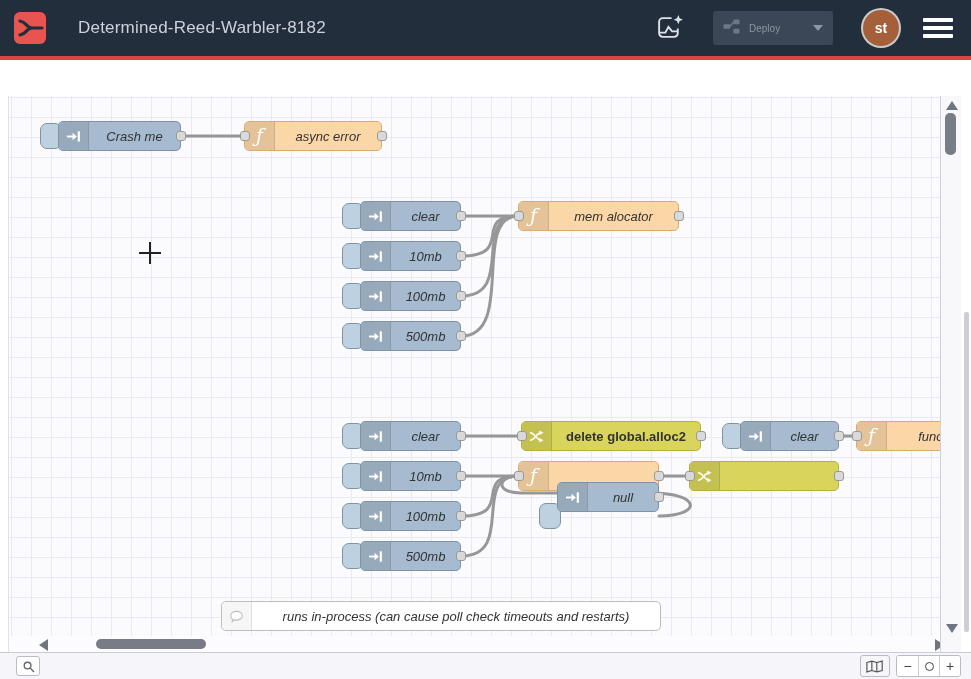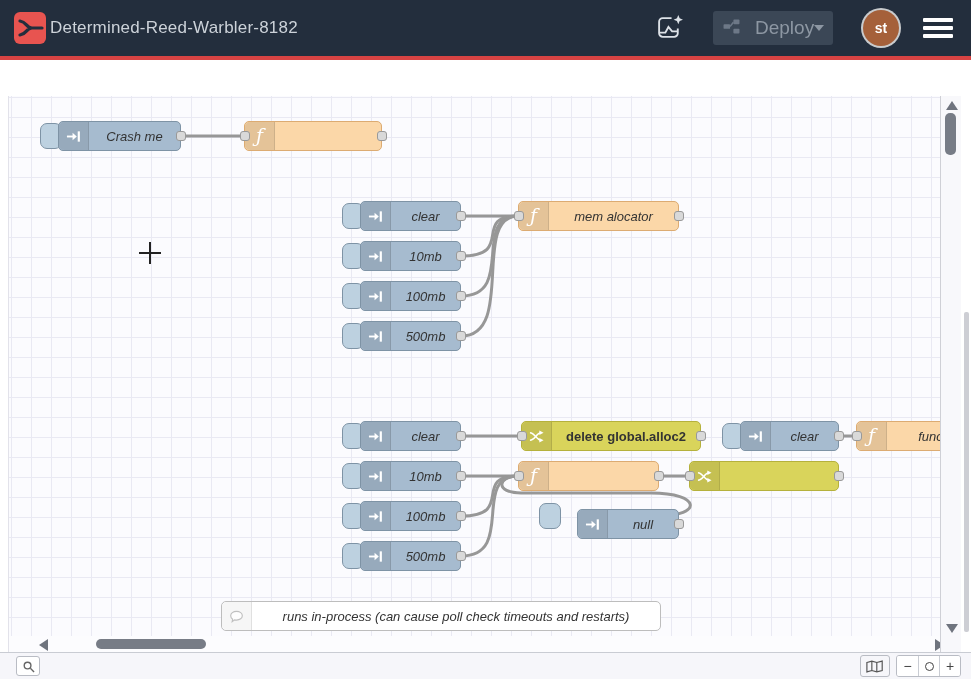--- a/index.html
+++ b/index.html
@@ -3,26 +3,26 @@
 <meta charset="utf-8">
 <style>
   * { margin:0; padding:0; box-sizing:border-box; }
   html,body { width:971px; height:679px; overflow:hidden; background:#fff;
               font-family:"Liberation Sans", sans-serif; }
 
   
   .header { position:absolute; left:0; top:0; width:971px; height:56px;
             background:var(--header-bg,#232e3d); display:flex; align-items:center; }
   .logo { width:32px; height:32px; margin-left:14px; cursor:pointer; }
-  .app-title { color:#ccd2d9; font-size:17px; margin-left:4px; letter-spacing:.2px; }
+  .app-title { color:#ccd2d9; font-size:17px; margin-left:32px; letter-spacing:.2px; }
   .header-right { margin-left:auto; display:flex; align-items:center; gap:0; }
   .ai-btn { width:34px; height:34px; display:flex; align-items:center; justify-content:center; cursor:pointer; }
   .deploy-btn { margin-left:26px; height:34px; width:120px; background:#3b4756; border-radius:3px;
                 display:flex; align-items:center; padding:0 10px; cursor:pointer; }
-  .deploy-btn .dlabel { color:#8d97a3; font-size:19px; margin-left:15px; }
+  .deploy-btn .dlabel { color:#8d97a3; font-size:10px; margin-left:9px; }
   .deploy-btn .dchev { margin-left:auto; width:0; height:0; border-left:5px solid transparent;
                 border-right:5px solid transparent; border-top:6px solid #8d97a3; }
   .avatar { margin-left:30px; width:36px; height:36px; border-radius:50%; background:#a5603a;
             color:#fff; font-size:14px; font-weight:bold; display:flex; align-items:center;
             justify-content:center; box-shadow:0 0 0 2px rgba(230,230,230,.85); cursor:pointer; }
   .hamburger { margin:0 18px 0 24px; width:30px; cursor:pointer; }
   .hamburger i { display:block; height:4px; background:#fff; border-radius:1px; margin:4px 0; }
   .red-line { position:absolute; left:0; top:56px; width:971px; height:4px; background:var(--accent-red,#d84343); }
 
   
@@ -172,20 +172,21 @@
             <rect x="12.5" y="2.5" width="2.3" height="11" fill="#fff"></rect>
           </svg>
         </div>
         <div class="nlabel it">Crash me</div>
         <span class="port" style="left:117px"></span>
       </div>
       <div class="node t-function" style="left: 235px; top: 25px; width: 138px;">
         <div class="icon-area">
           <span class="fx">ƒ</span>
         </div>
+        <div class="nlabel it">async error</div>
         <span class="port" style="left:-5px"></span>
         <span class="port" style="left:132px"></span>
       </div>
       <div class="inject-btn" style="left: 333px; top: 107px;"></div>
       <div class="node t-inject" style="left: 351px; top: 105px; width: 101px;">
         <div class="icon-area">
           <svg viewBox="0 0 16 16" width="15" height="15">
             <path d="M1 8 H8" stroke="#fff" stroke-width="2"></path>
             <path d="M7 4 L11.5 8 L7 12 Z" fill="#fff"></path>
             <rect x="12.5" y="2.5" width="2.3" height="11" fill="#fff"></rect>
@@ -312,21 +313,21 @@
             <path d="M1 4 C6 4 8.5 12 12.5 12"></path>
             <path d="M1 12 C6 12 8.5 4 12.5 4"></path>
             <path d="M11 1.5 L15.5 4 L11 6.5 Z" fill="#fff" stroke="none"></path>
             <path d="M11 9.5 L15.5 12 L11 14.5 Z" fill="#fff" stroke="none"></path>
           </svg>
         </div>
         <span class="port" style="left:-5px"></span>
         <span class="port" style="left:144px"></span>
       </div>
       <div class="inject-btn" style="left: 530px; top: 407px;"></div>
-      <div class="node t-inject" style="left: 548px; top: 413px; width: 102px; margin-left: 20px;">
+      <div class="node t-inject" style="left: 548px; top: 386px; width: 102px;">
         <div class="icon-area">
           <svg viewBox="0 0 16 16" width="15" height="15">
             <path d="M1 8 H8" stroke="#fff" stroke-width="2"></path>
             <path d="M7 4 L11.5 8 L7 12 Z" fill="#fff"></path>
             <rect x="12.5" y="2.5" width="2.3" height="11" fill="#fff"></rect>
           </svg>
         </div>
         <div class="nlabel it">null</div>
         <span class="port" style="left:96px"></span>
       </div>

